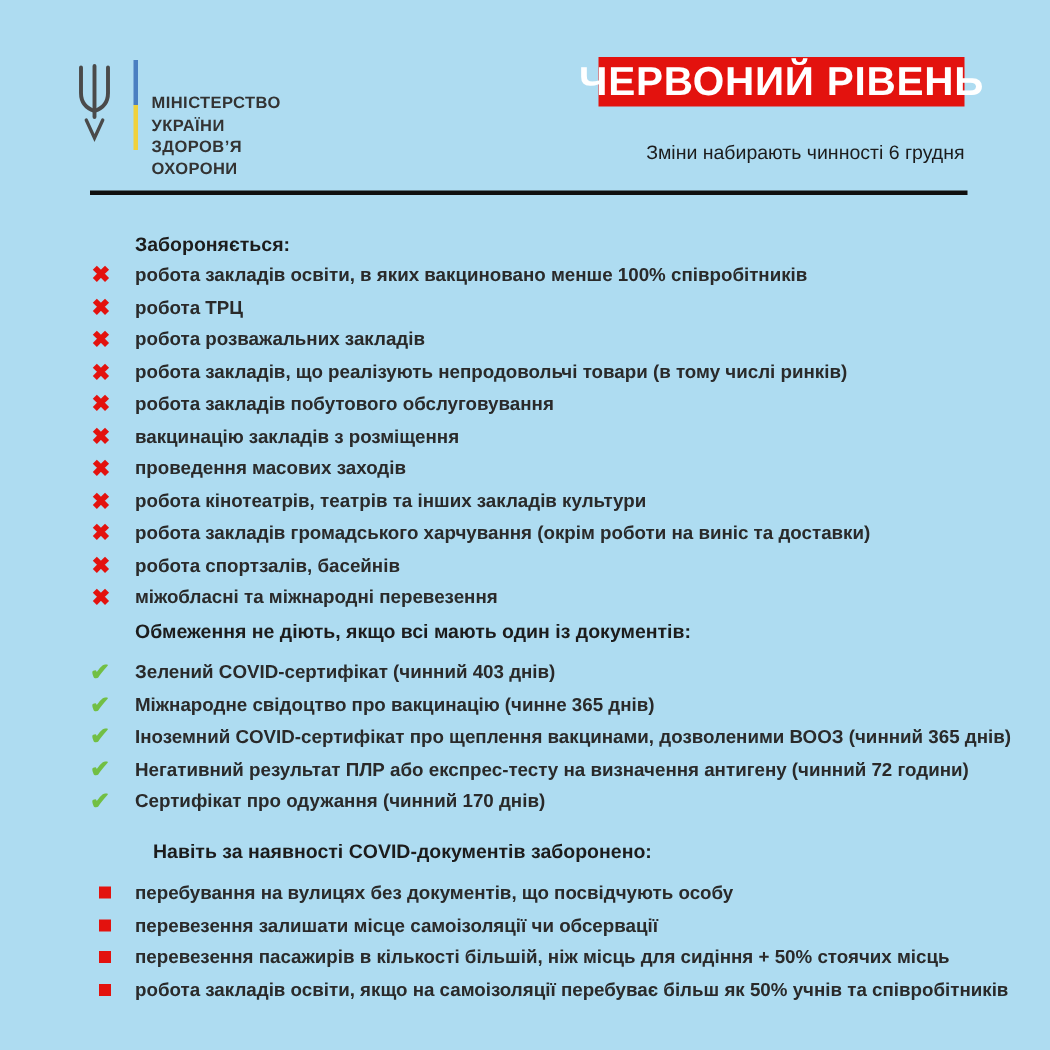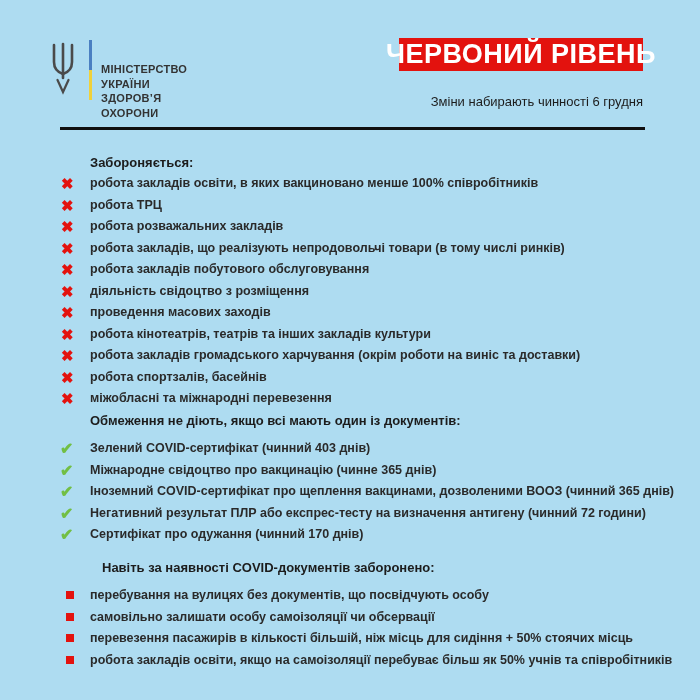--- a/index.html
+++ b/index.html
@@ -134,21 +134,21 @@
     <div class="row">
       <span class="icon-cell">
           <span class="x-icon">✖</span>
         </span>
       <span class="row-text">робота закладів побутового обслуговування</span>
     </div>
     <div class="row">
       <span class="icon-cell">
           <span class="x-icon">✖</span>
         </span>
-      <span class="row-text">діяльність свідоцтво з розміщення</span>
+      <span class="row-text">вакцинацію закладів з розміщення</span>
     </div>
     <div class="row">
       <span class="icon-cell">
           <span class="x-icon">✖</span>
         </span>
       <span class="row-text">проведення масових заходів</span>
     </div>
     <div class="row">
       <span class="icon-cell">
           <span class="x-icon">✖</span>
@@ -214,21 +214,21 @@
     <div class="row">
       <span class="icon-cell">
           <span class="sq-icon"></span>
         </span>
       <span class="row-text">перебування на вулицях без документів, що посвідчують особу</span>
     </div>
     <div class="row">
       <span class="icon-cell">
           <span class="sq-icon"></span>
         </span>
-      <span class="row-text">самовільно залишати особу самоізоляції чи обсервації</span>
+      <span class="row-text">перевезення залишати місце самоізоляції чи обсервації</span>
     </div>
     <div class="row">
       <span class="icon-cell">
           <span class="sq-icon"></span>
         </span>
       <span class="row-text">перевезення пасажирів в кількості більшій, ніж місць для сидіння + 50% стоячих місць</span>
     </div>
     <div class="row">
       <span class="icon-cell">
           <span class="sq-icon"></span>

